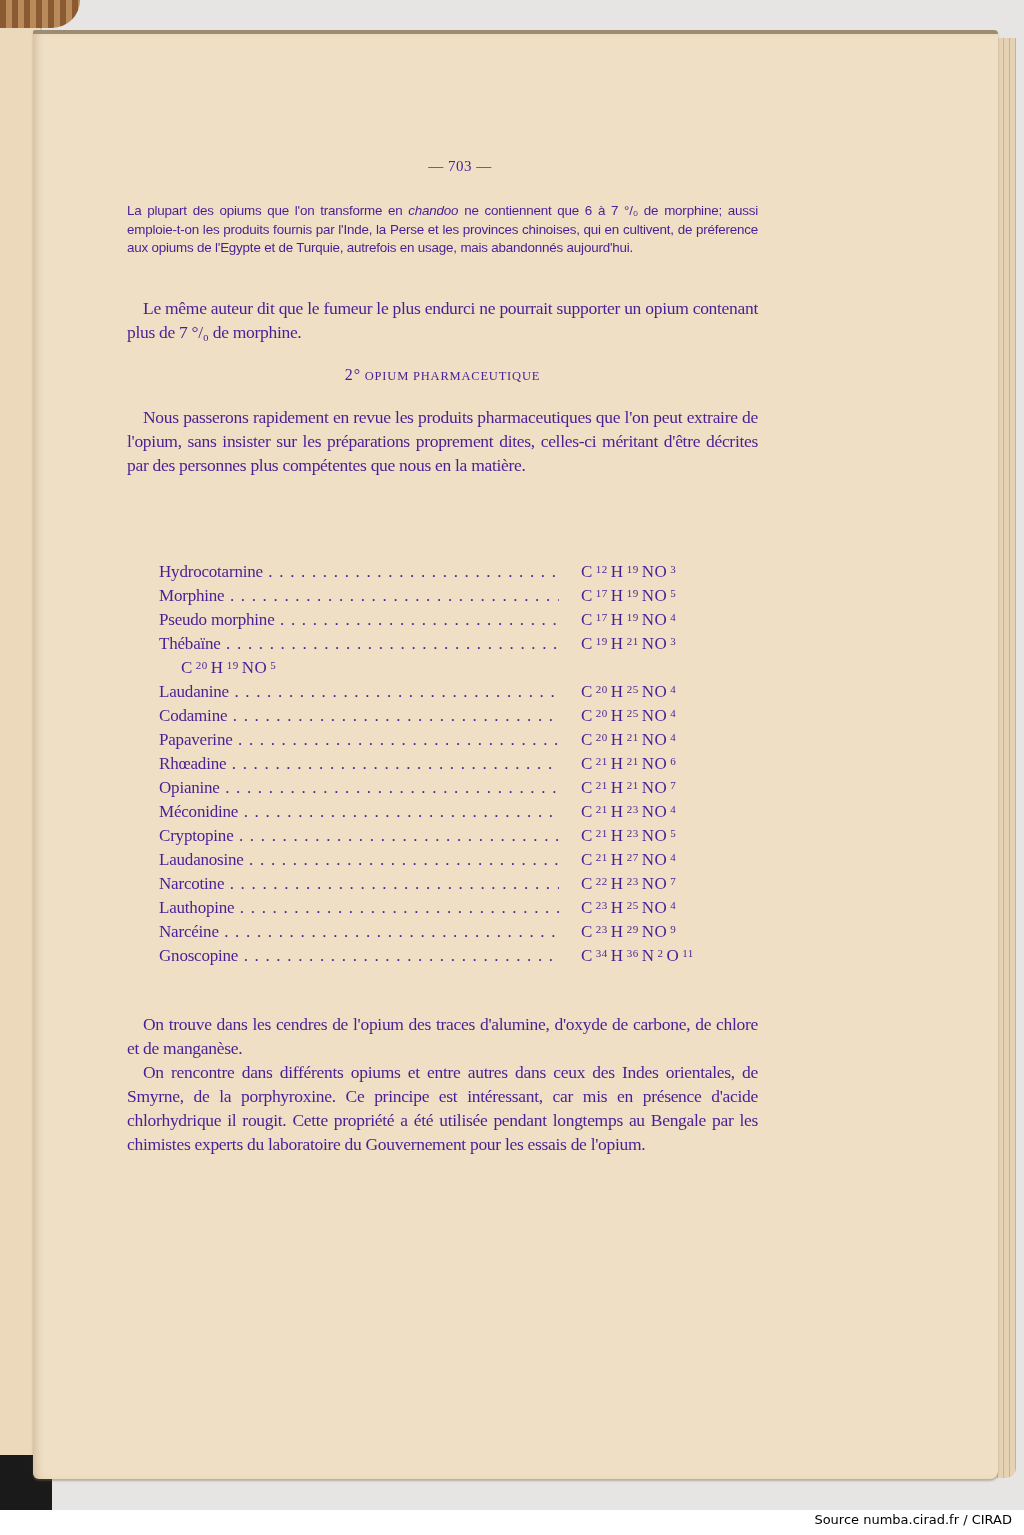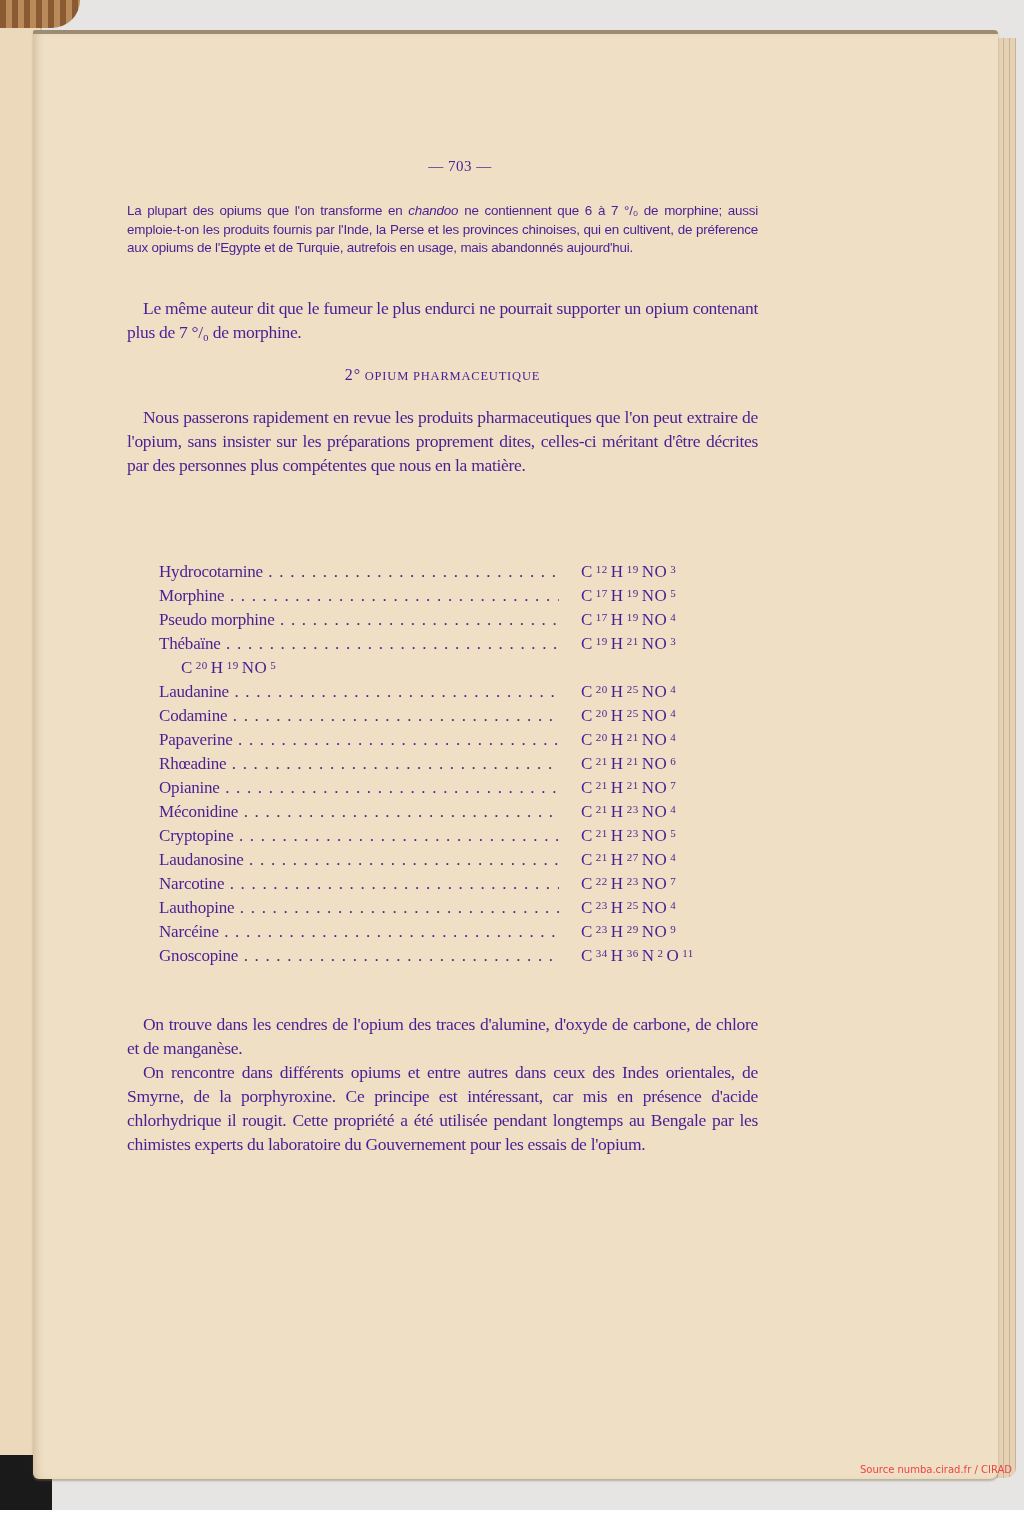--- a/index.html
+++ b/index.html
@@ -68,22 +68,22 @@
   }
   .row .name { white-space: nowrap; overflow: hidden; width: 400px; letter-spacing: -0.2px; }
   .row .name::after {
     content: " . . . . . . . . . . . . . . . . . . . . . . . . . . . . . . . . . . . . . . . . . . . . . . . . . . . . . . . . . . . . . . . . .";
     letter-spacing: 1.2px;
   }
   .row .formula { padding-left: 22px; white-space: nowrap; letter-spacing: 0.5px; }
   .row .formula sup, .formula-inline sup { font-size: 11px; vertical-align: 4px; margin: 0 3px; }
   .p3 { left: 127px; top: 1012px; width: 631px; }
   .source {
-    position: absolute; right: 12px; top: 1464px;
-    font-family: "DejaVu Sans", sans-serif; font-size: 10px; color: #ef4444;
+    position: absolute; right: 12px; top: 1512px;
+    font-family: "DejaVu Sans", sans-serif; font-size: 13px; color: #000000;
   }
   em { font-style: italic; }
 </style>
 </head>
 <body>
 
 <div class="scan-bg"></div>
 <div class="left-page"></div>
 <div class="binding"></div>
 <div class="spine-shadow"></div>

